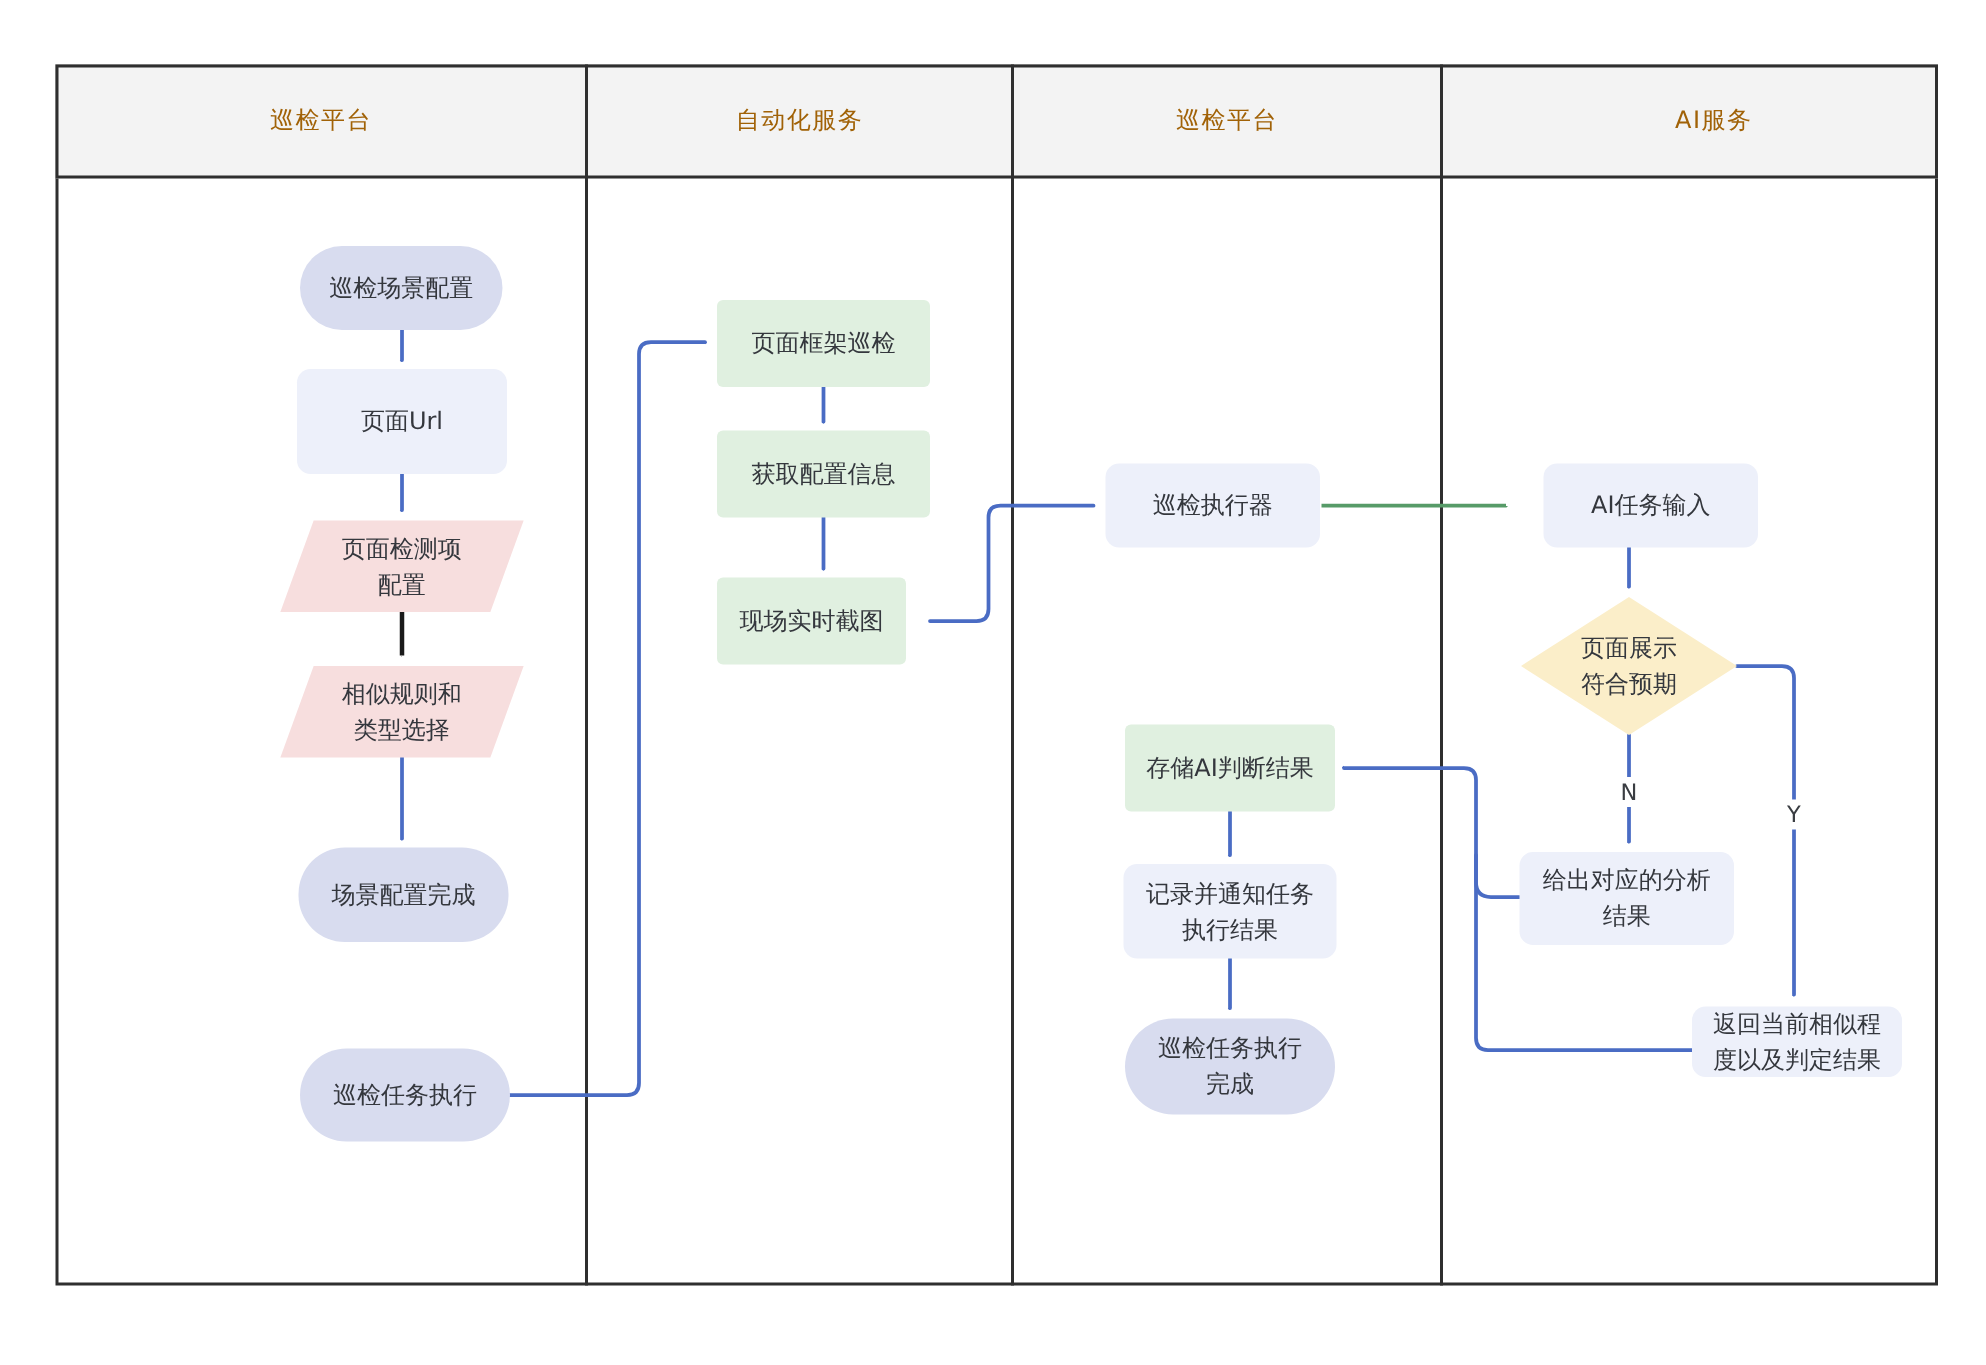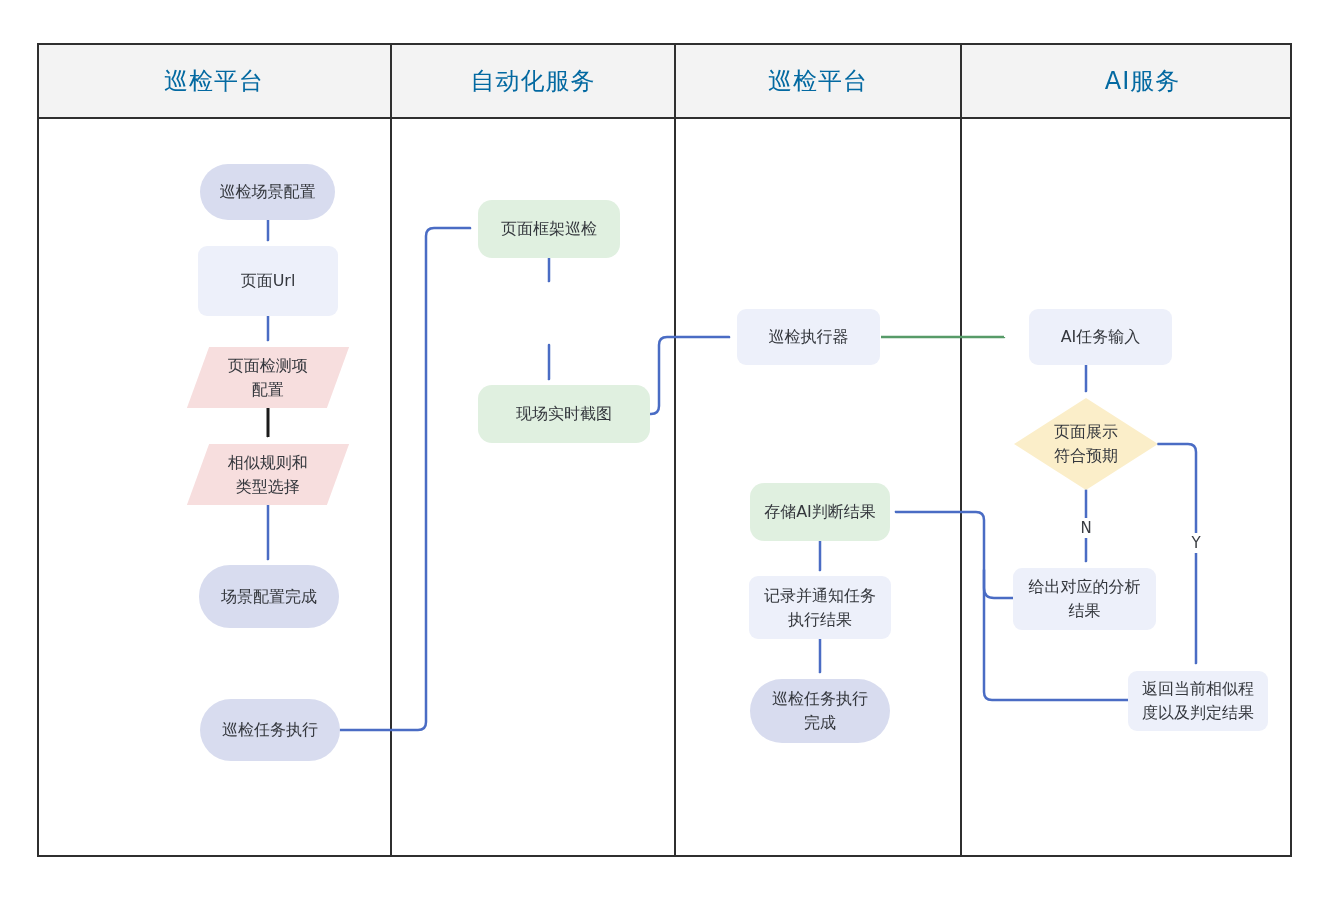--- a/index.html
+++ b/index.html
@@ -6,32 +6,32 @@
   body{font-family:"DejaVu Sans","Liberation Sans",sans-serif;}
   #canvas{position:relative;width:1324px;height:910px;background:#ffffff;overflow:hidden;}
 
   
   .frame{position:absolute;left:37px;top:43px;width:1251px;height:810px;
          border:2px solid #2f2f2f;background:#ffffff;}
   .lane-header{position:absolute;left:37px;top:43px;width:1251px;height:72px;
          border:2px solid #2f2f2f;background:#f3f3f3;box-sizing:content-box;}
   .divider{position:absolute;top:43px;height:814px;width:2px;background:#2f2f2f;}
   .lane-title{position:absolute;top:43px;height:75px;display:flex;align-items:center;
-         justify-content:center;font-size:24px;color:#0369a1;letter-spacing:1px;}
+         justify-content:center;font-size:16px;color:#a16207;letter-spacing:1px;}
 
   
   svg.wires{position:absolute;left:0;top:0;z-index:3;pointer-events:none;}
 
   
   .node{position:absolute;z-index:4;display:flex;flex-direction:column;align-items:center;
         justify-content:center;text-align:center;font-size:16px;color:#34373d;
         line-height:24px;box-sizing:border-box;}
   .stadium{background:#d8dcef;border-radius:31px;}
   .lrect{background:#edf0fa;border-radius:9px;}
-  .grect{background:#e0f0e0;border-radius:14px;}
+  .grect{background:#e0f0e0;border-radius:4px;}
   .para{background:#f7dede;transform:skewX(-20deg);}
   .para .inner{transform:skewX(20deg);display:flex;flex-direction:column;align-items:center;}
   .diamond{background:transparent;}
   .diamond svg{position:absolute;left:0;top:0;}
   .diamond .dtext{position:relative;z-index:1;display:flex;flex-direction:column;}
 
   .edge-label{position:absolute;z-index:5;background:#ffffff;color:#3a3d42;font-size:15px;
         padding:1px 4px;transform:translate(-50%,-50%);}
 </style>
 </head>
@@ -103,21 +103,24 @@
   <div class="node stadium" style="left:199px;top:565px;width:140px;height:63px;">
     <span>场景配置完成</span>
   </div>
   <div class="node stadium" style="left:200px;top:699px;width:140px;height:62px;">
     <span>巡检任务执行</span>
   </div>
 
   <div class="node grect" style="left:478px;top:200px;width:142px;height:58px;">
     <span>页面框架巡检</span>
   </div>
-  <div class="node grect" style="left:478px;top:385px;width:172px;height:58px;">
+  <div class="node grect" style="left:478px;top:287px;width:142px;height:58px;">
+    <span>获取配置信息</span>
+  </div>
+  <div class="node grect" style="left:478px;top:385px;width:126px;height:58px;">
     <span>现场实时截图</span>
   </div>
 
   <div class="node lrect" style="left:737px;top:309px;width:143px;height:56px;">
     <span>巡检执行器</span>
   </div>
   <div class="node lrect" style="left:749px;top:576px;width:142px;height:63px;">
     <span>记录并通知任务</span>
     <span>执行结果</span>
   </div>
@@ -138,21 +141,21 @@
     </svg>
     <span class="dtext">
       <span>页面展示</span>
       <span>符合预期</span>
     </span>
   </div>
   <div class="node lrect" style="left:1013px;top:568px;width:143px;height:62px;">
     <span>给出对应的分析</span>
     <span>结果</span>
   </div>
-  <div class="node lrect" style="left:1128px;top:671px;width:140px;height:60px;">
+  <div class="node lrect" style="left:1128px;top:671px;width:140px;height:47px;">
     <span>返回当前相似程</span>
     <span>度以及判定结果</span>
   </div>
 
   <span class="edge-label" style="left:1086px;top:528px;">N</span>
   <span class="edge-label" style="left:1196px;top:543px;">Y</span>
 
 </div>
 
 </body></html>

